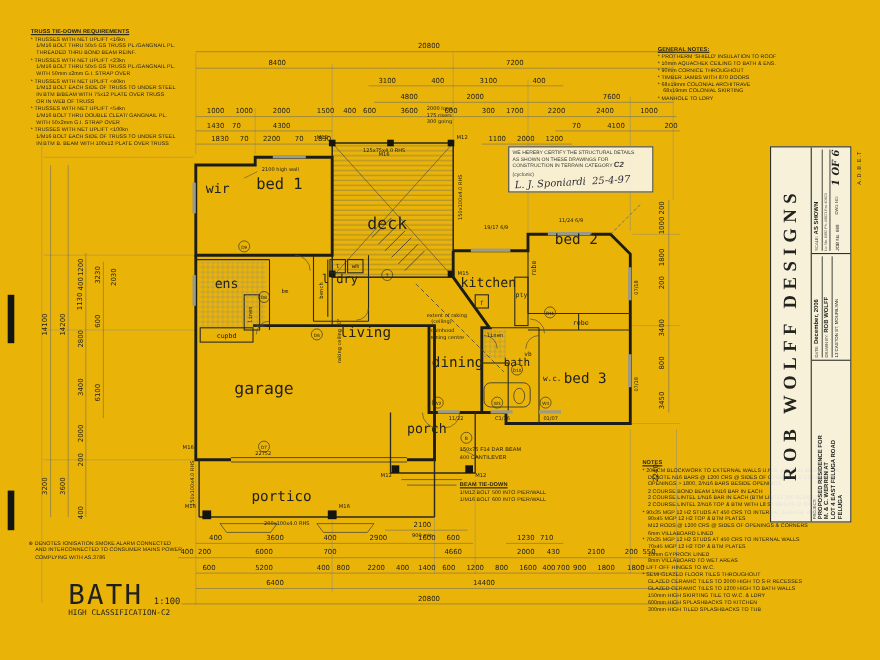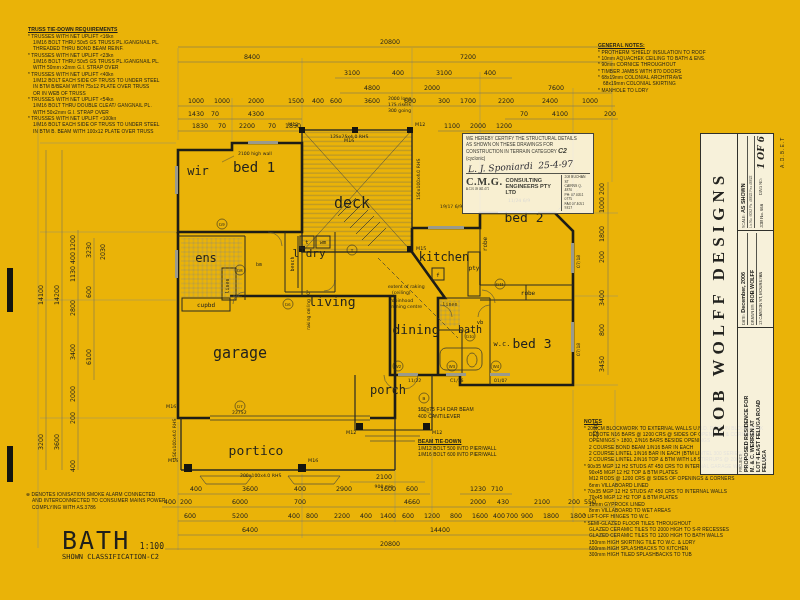--- a/index.html
+++ b/index.html
@@ -445,36 +445,20 @@
 </div>
 
 <div class="abs stamp" style="left:462px;top:133px;width:124px">
   <div>WE HEREBY CERTIFY THE STRUCTURAL DETAILS</div>
   <div>AS SHOWN ON THESE DRAWINGS FOR</div>
   <div><span>CONSTRUCTION IN TERRAIN CATEGORY</span>
     <b style="font-size:7px;font-style:italic">C2</b></div>
   <div>(cyclonic)</div>
   <div class="sig">
     <span>L. J. Sponiardi</span>&nbsp;&nbsp;<span>25-4-97</span></div>
-  <div class="firmrow">
-    <div>
-      <div class="cmg">C.M.G.</div>
-      <div style="font-size:2.8px">A.C.N. 09 061 471</div>
-    </div>
-    <div class="ce">
-      <div>CONSULTING</div>
-          <div>ENGINEERS PTY LTD</div>
-        </div>
-    <div class="addr">
-      <div>208 BUCHAN ST</div>
-          <div>CAIRNS Q. 4870</div>
-      <div>PH: 07 4051 0775</div>
-          <div>FAX 07 4051 9317</div>
-    </div>
-  </div>
 </div>
 
 <div class="abs noteblk" style="left:418px;top:438px;width:115px">
   <div class="t">BEAM TIE-DOWN</div>
   <div>1/M12 BOLT 500 INTO PIER/WALL</div>
   <div>1/M16 BOLT 600 INTO PIER/WALL</div>
 </div>
 
 <div class="abs noteblk" style="left:418px;top:406px;width:90px;font-size:5px">
   <div>150x75 F14 DAR BEAM</div>
@@ -509,21 +493,21 @@
 <div class="abs noteblk" style="left:26px;top:492px;width:175px">
   <div><span>⊗</span>
     <span>DENOTES IONISATION SMOKE ALARM CONNECTED</span></div>
   <div style="padding-left:6px">AND INTERCONNECTED TO CONSUMER MAINS POWER</div>
   <div style="padding-left:6px">COMPLYING WITH AS.3786</div>
 </div>
 
 <div class="abs planlbl" style="left:62px;top:526px">
   <span style="font-size:25px;letter-spacing:2px">BATH</span>
   <span style="font-size:8px">1:100</span>
-  <div style="font-size:7px;margin-top:-2px">SHOWN CLASSIFICATION-C2</div>
+  <div style="font-size:7px;margin-top:-2px">HIGH CLASSIFICATION-C2</div>
 </div>
 
 <div class="abs tblock" style="left:700px;top:475px;width:340px;height:72px;transform:rotate(-90deg);transform-origin:0 0">
   <div class="tb-name">ROB  WOLFF  DESIGNS</div>
   <div class="tb-fields">
     <div class="tb-col" style="width:142px">
       <div class="lbl">PROJECT:</div>
       <div class="val">PROPOSED RESIDENCE FOR</div>
       <div class="val">M. &amp; C. WERREN AT</div>
       <div class="val">LOT 4 EAST FELUGA ROAD</div>

